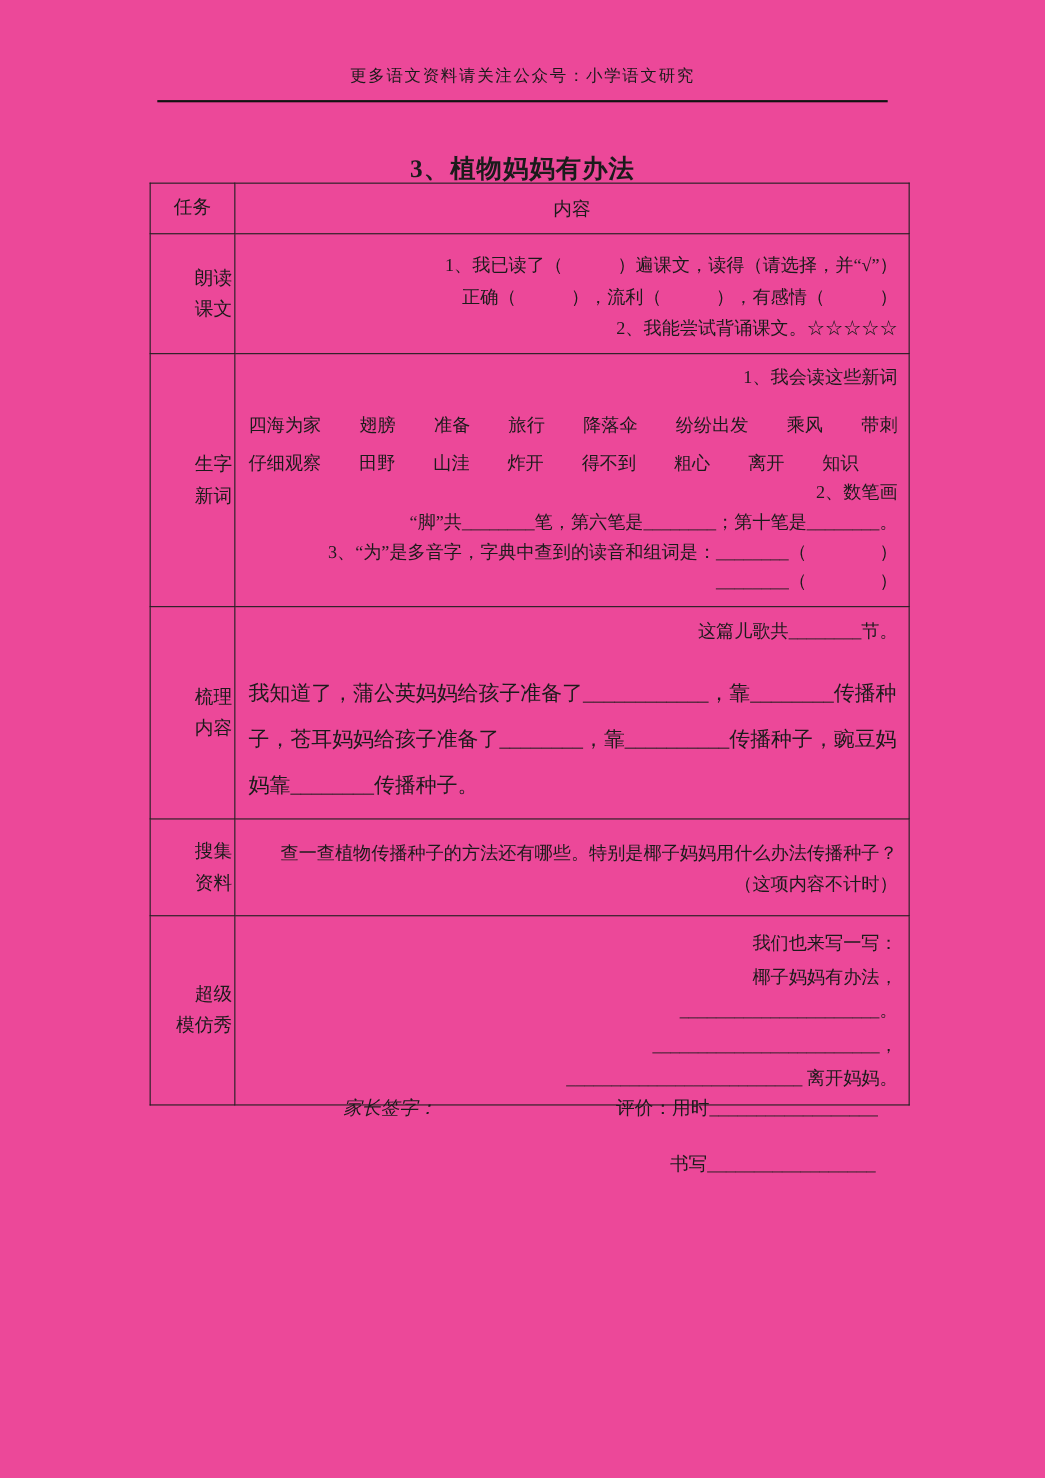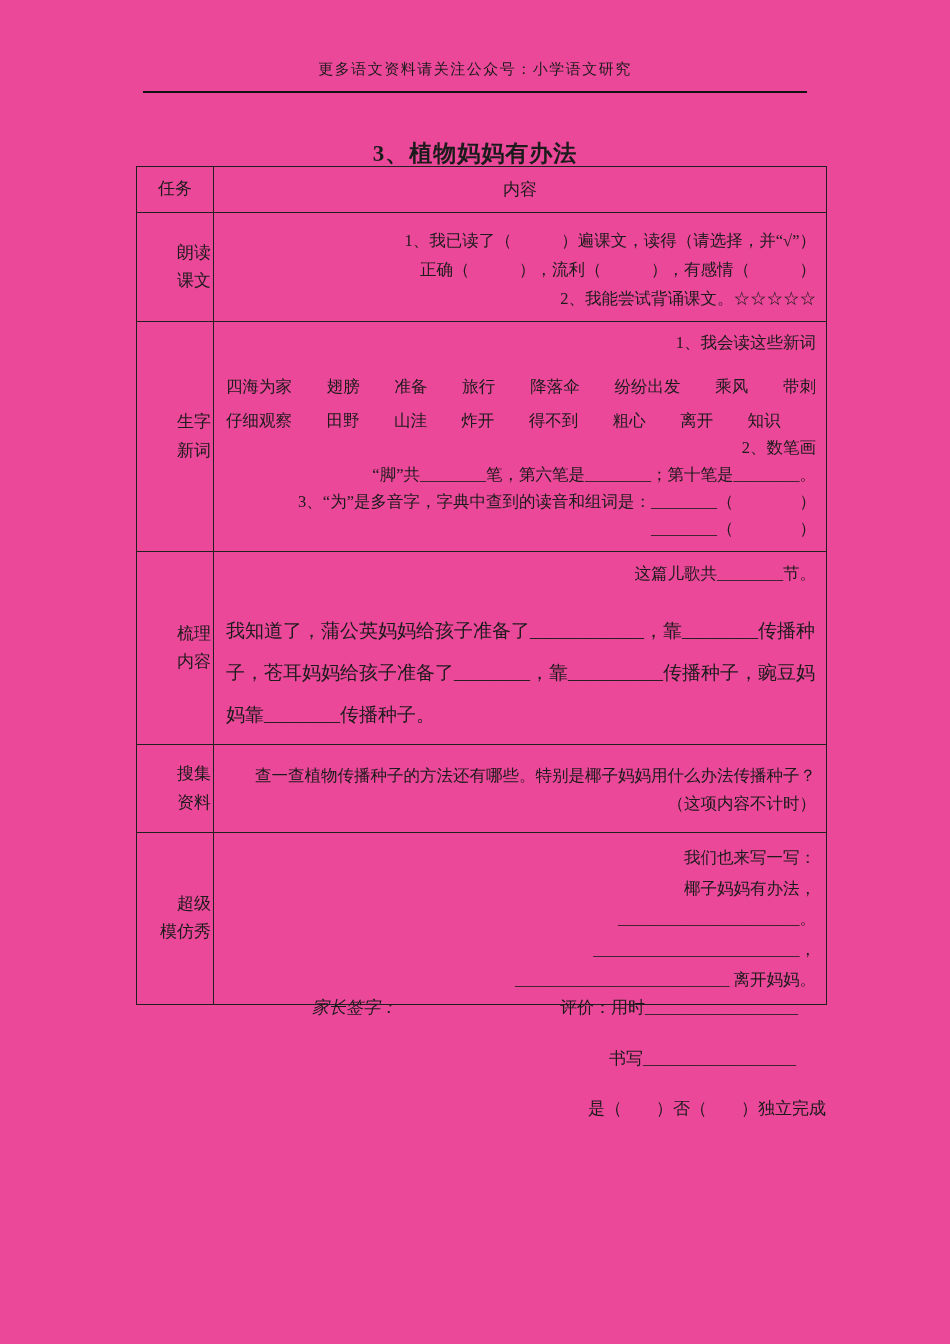--- a/index.html
+++ b/index.html
@@ -164,15 +164,14 @@
         <div class="line">_________________________，</div>
         <div class="line">__________________________ 离开妈妈。</div>
       </td>
     </tr>
   </tbody>
     </table>
 
   <div class="footer-item footer-parent-sign">家长签字：</div>
   <div class="footer-item footer-evaluation">评价：用时__________________</div>
   <div class="footer-item footer-writing">书写__________________</div>
-  <div class="footer-item footer-independent">是（　　）否（　　）独立完成</div>
 
 </div>
 
 </body></html>

